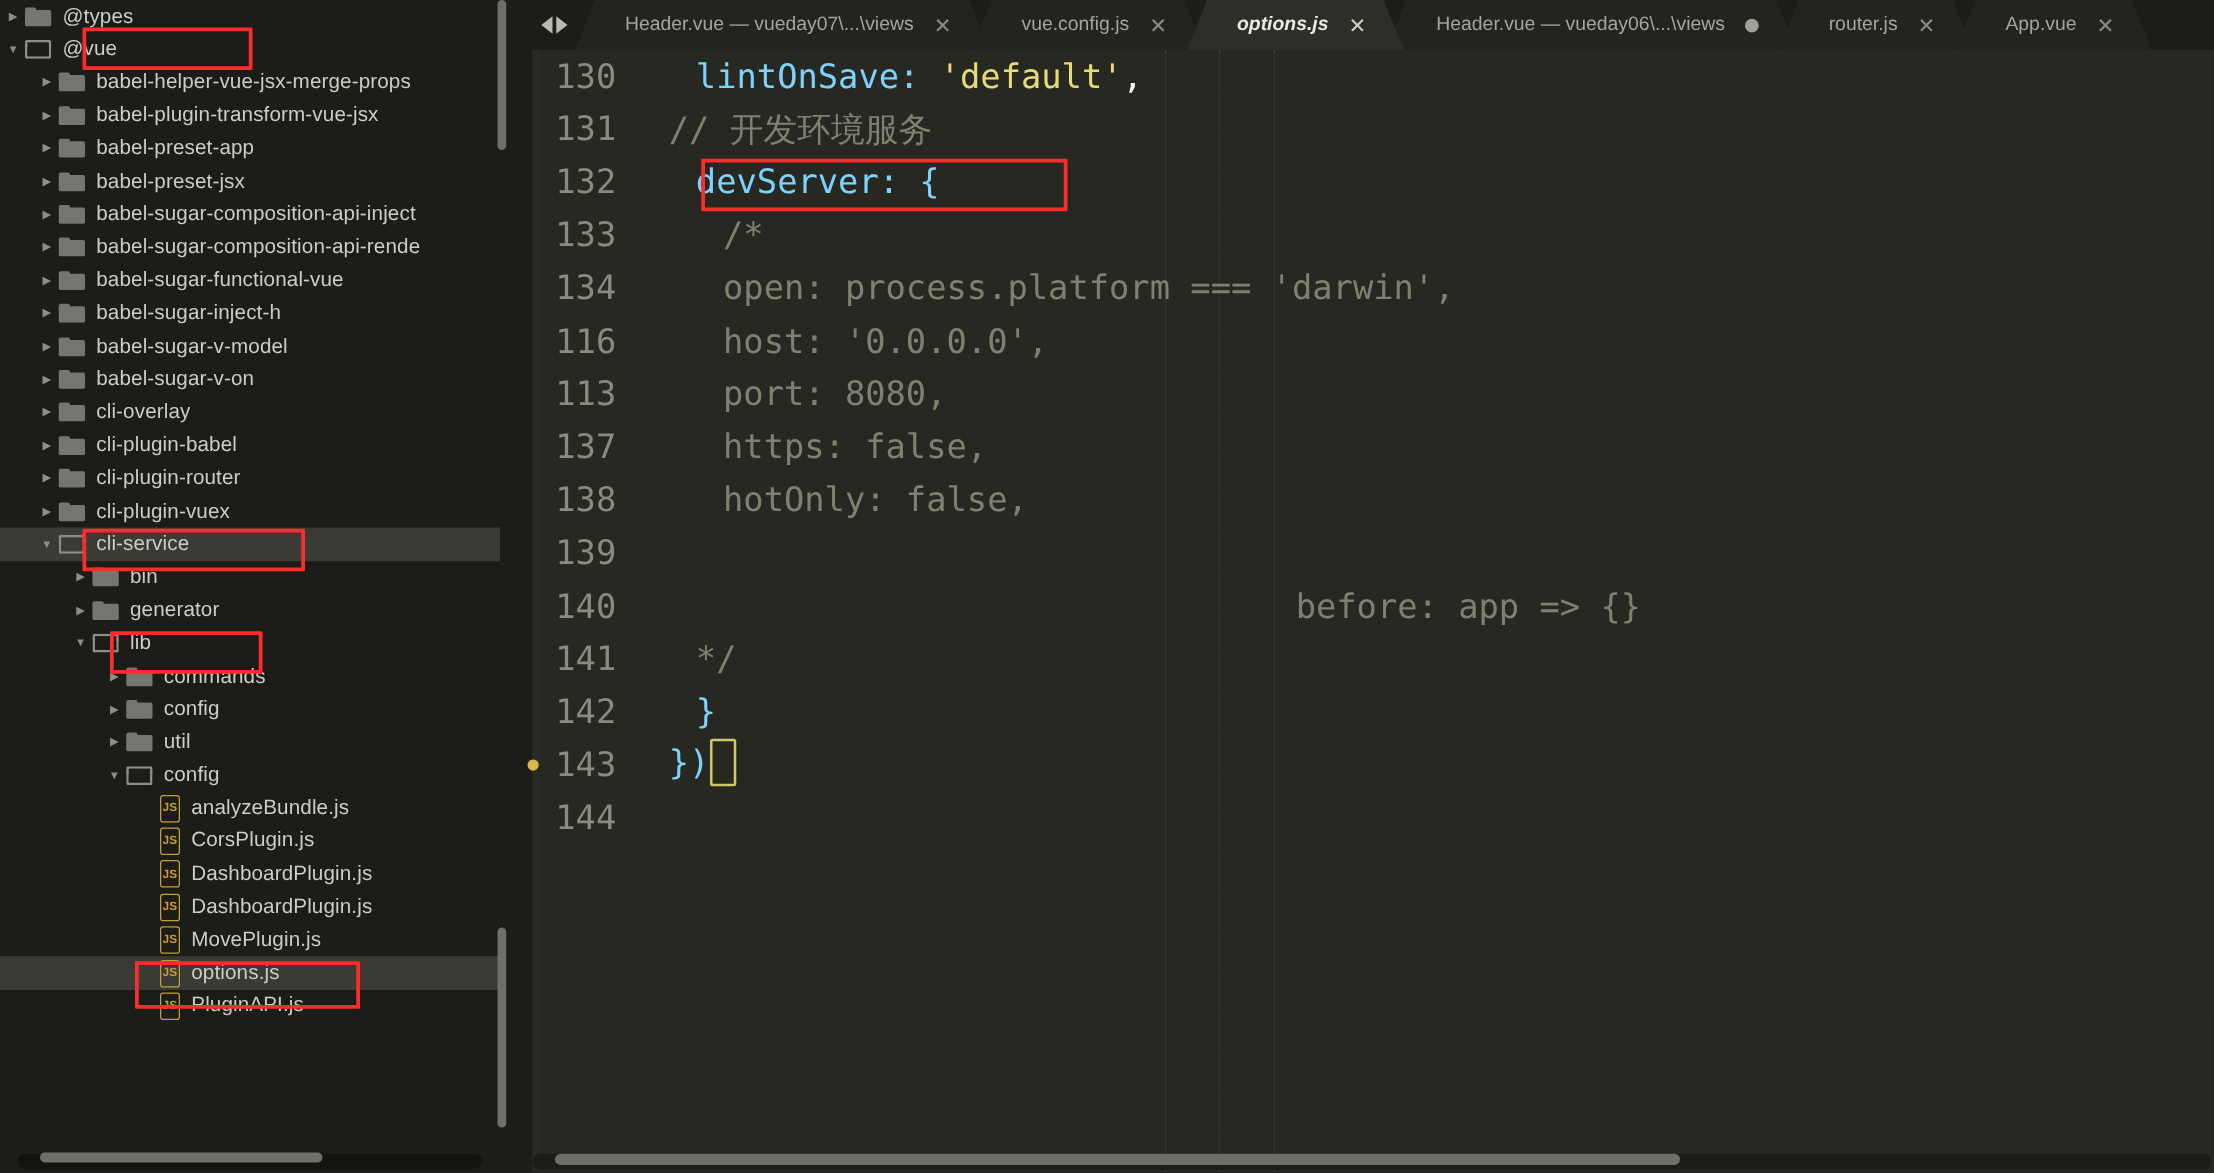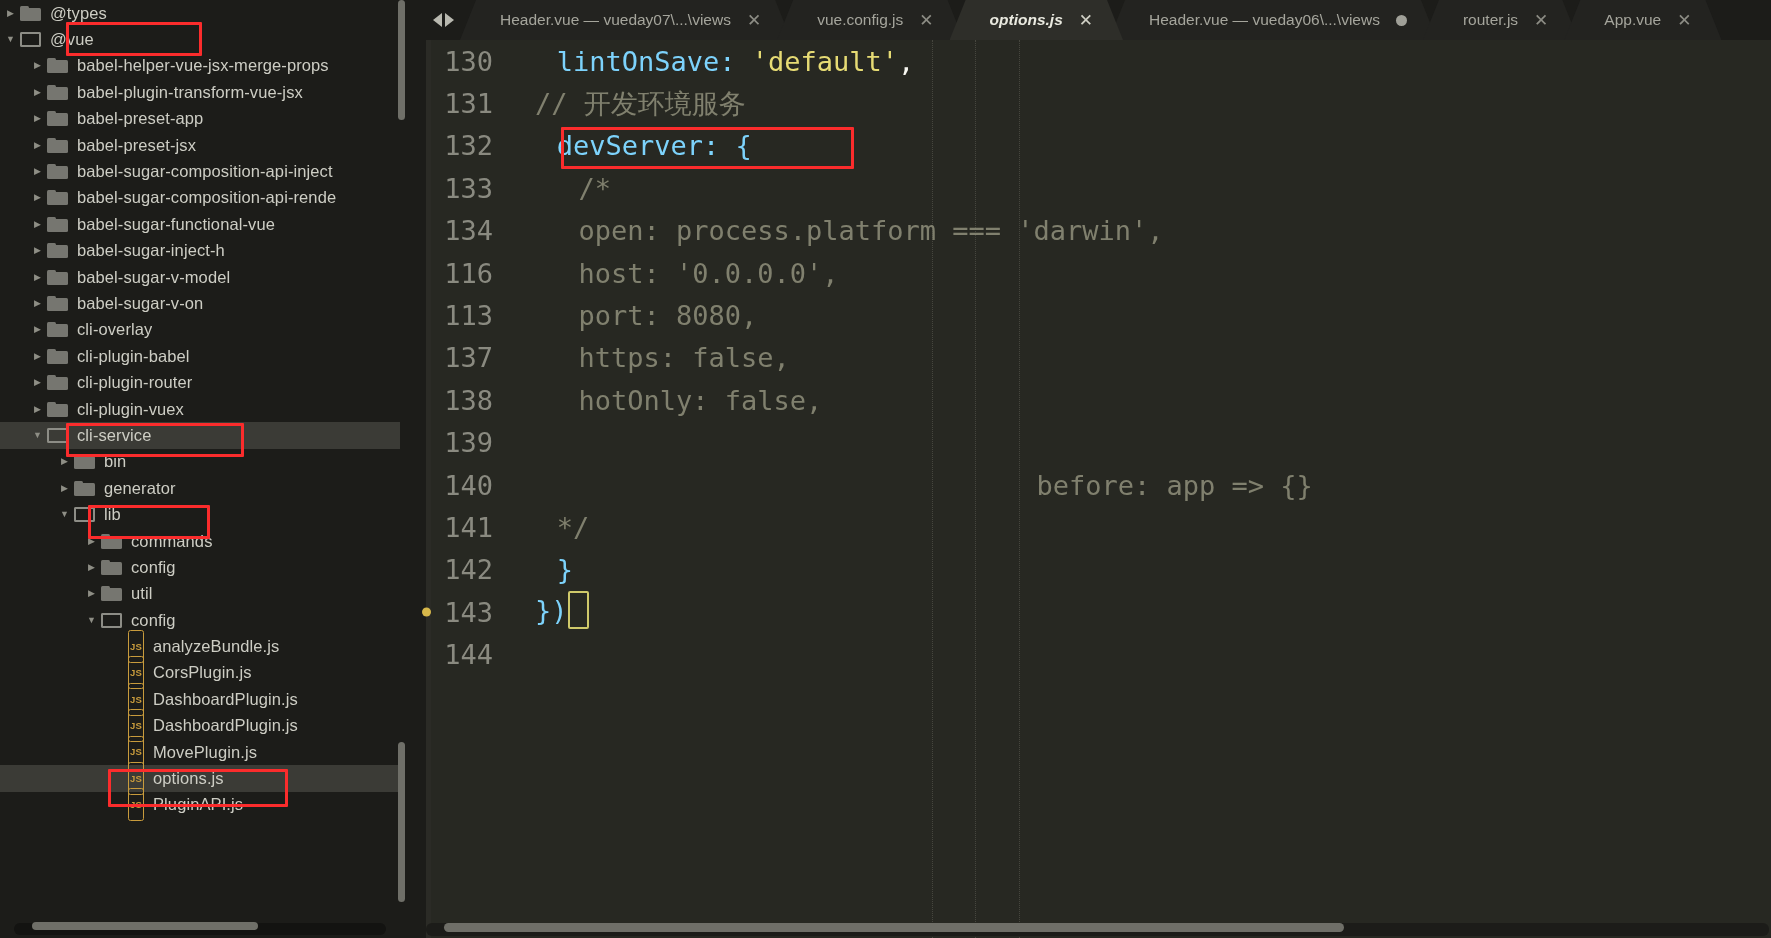--- a/index.html
+++ b/index.html
@@ -67,21 +67,21 @@
   .folder-ico.open .tabtop {
     background:transparent;
     border-top:2px solid #8d8d86;
     border-left:2px solid #8d8d86;
     border-right:2px solid #8d8d86;
     width:21px; height:6px;
     border-radius:2px 2px 0 0;
   }
   .js-ico {
     flex:0 0 auto;
-    width:16px; height:33px;
+    width:16px; height:22px;
     margin-right:9px;
     border:1.4px solid #c89b3c;
     border-radius:2.5px;
     color:#c89b3c;
     font-size:9.5px; font-weight:bold;
     display:flex; align-items:center; justify-content:center;
     font-family:"Liberation Sans", sans-serif;
     line-height:1;
   }
   .lbl { overflow:hidden; }

